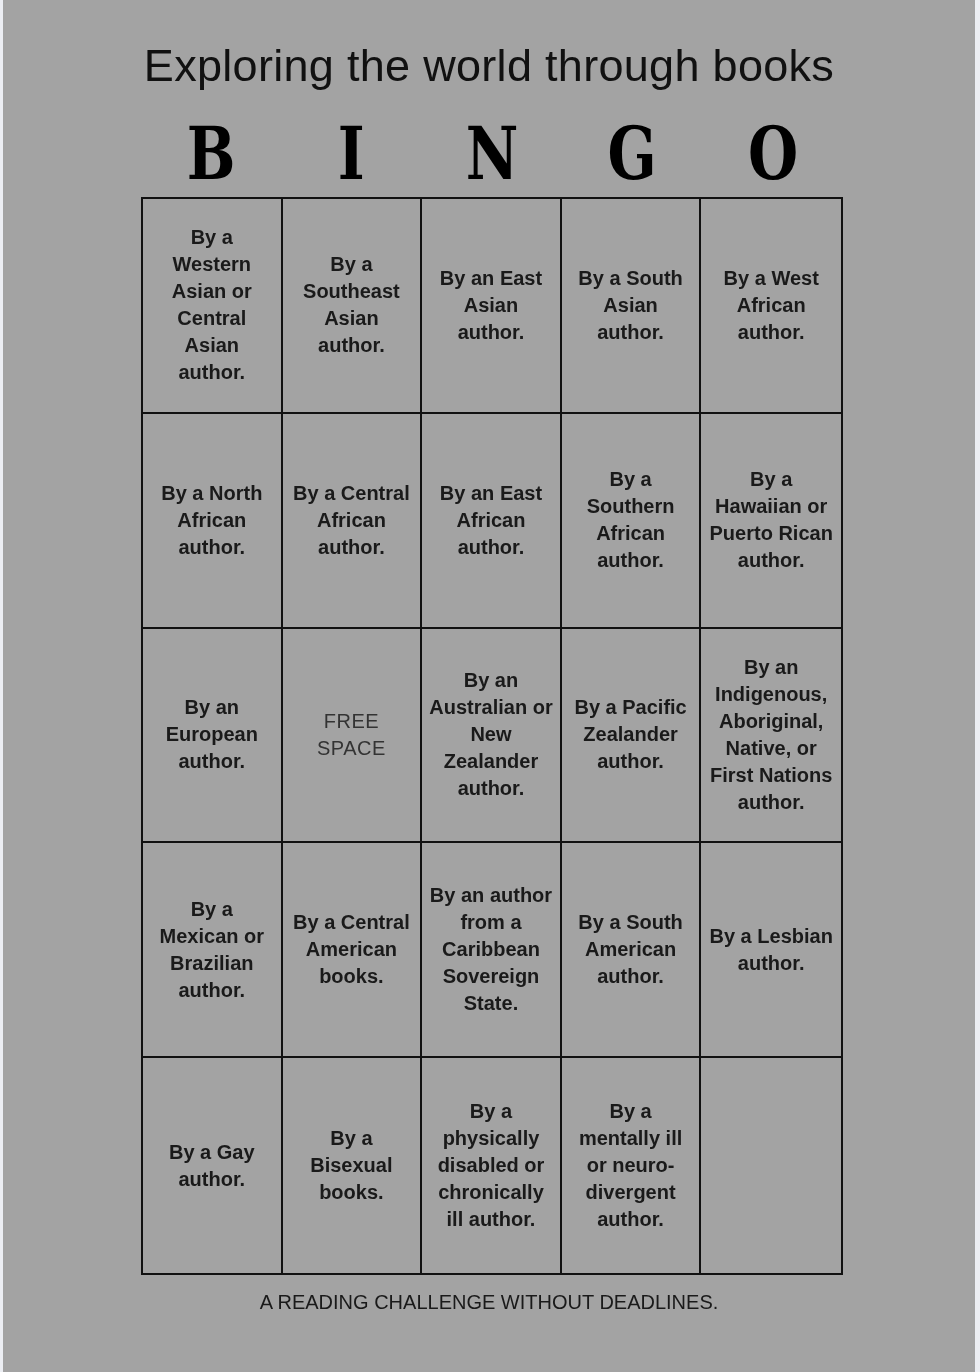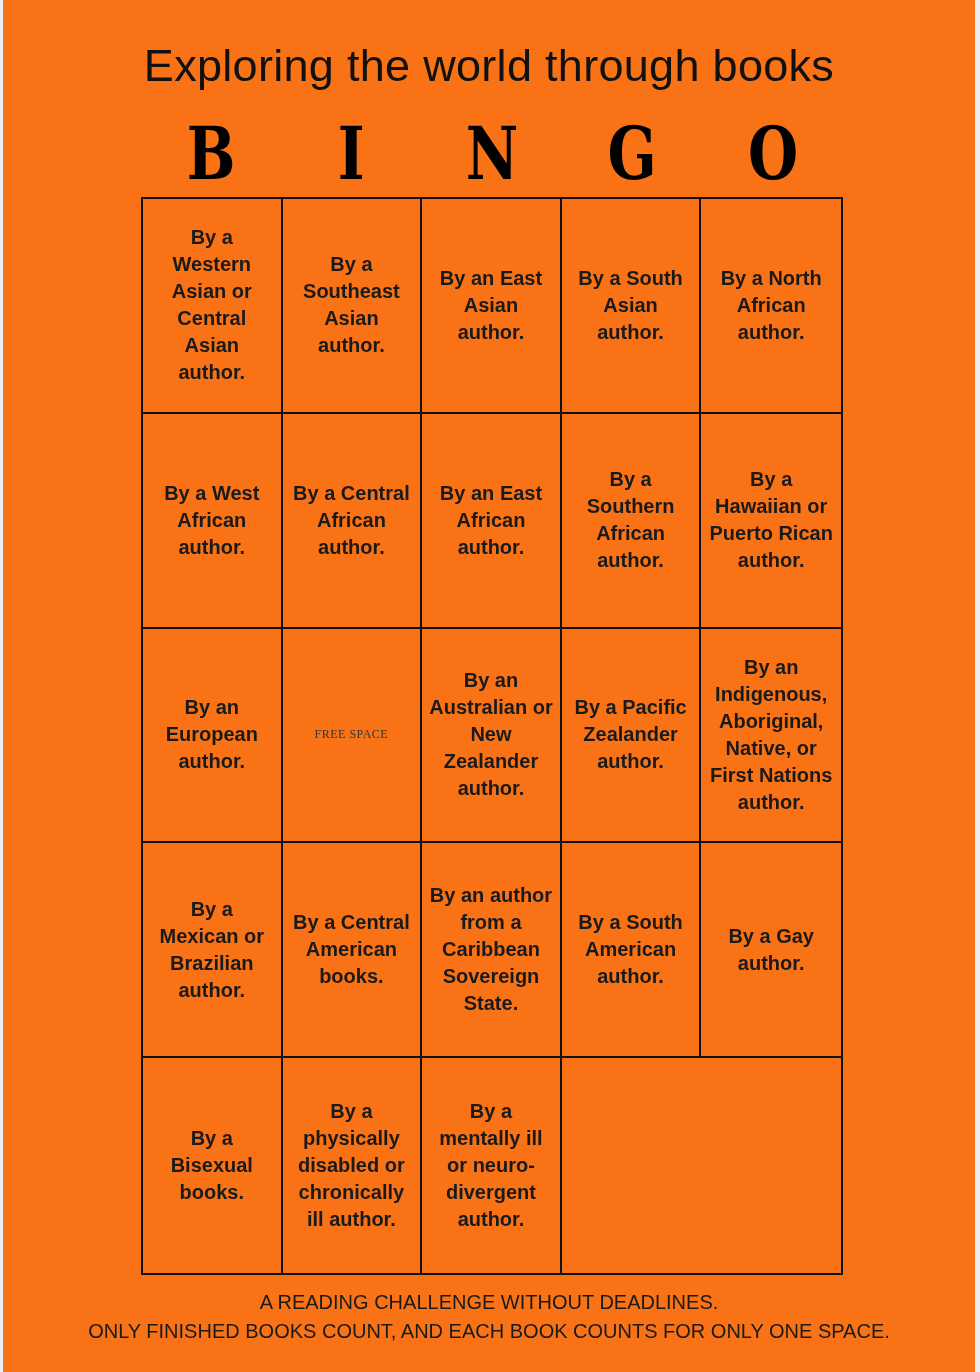--- a/index.html
+++ b/index.html
@@ -8,21 +8,21 @@
       background: #eceef3;
       position: relative;
       overflow: hidden;
       font-family: "Liberation Sans", sans-serif;
       color: #111;
     }
     .page {
       position: absolute;
       left: 3px; top: 0;
       width: 972px; height: 1372px;
-      background: #f97316;
+      background: #a3a3a3;
     }
     .title {
       position: absolute;
       left: 0; right: 0;
       top: 40px;
       text-align: center;
       font-family: "Liberation Sans", sans-serif;
       font-size: 45px;
       font-weight: normal;
       letter-spacing: 0.3px;
@@ -67,23 +67,22 @@
       font-size: 20px;
       line-height: 27px;
       color: #1a1a1a;
       cursor: pointer;
     }
     .cell:nth-child(5n) { border-right: none; }
     .cell:nth-child(n+21) { border-bottom: none; }
     .cell.free {
       font-weight: normal;
       color: #333;
-      font-size: 12px;
+      font-size: 20px;
       letter-spacing: 0.5px;
-      font-family: Liberation Serif, serif;
     }
     .footer {
       position: absolute;
       left: 0; right: 0;
       top: 1288px;
       text-align: center;
       font-family: "Liberation Sans", sans-serif;
       font-size: 20px;
       line-height: 29px;
       color: #1a1a1a;
@@ -104,41 +103,41 @@
     <div class="letter">O</div>
   </div>
 
   <div class="grid">
 
     <div class="cell">By a Western Asian or Central Asian author.</div>
     <div class="cell">By a Southeast Asian author.</div>
     <div class="cell">By an East Asian author.</div>
     <div class="cell">By a South Asian author.</div>
 
+    <div class="cell">By a West African author.</div>
     <div class="cell">By a North African author.</div>
-    <div class="cell">By a West African author.</div>
     <div class="cell">By a Central African author.</div>
     <div class="cell">By an East African author.</div>
     <div class="cell">By a Southern African author.</div>
 
     <div class="cell">By a Hawaiian or Puerto Rican author.</div>
     <div class="cell">By an European author.</div>
     <div class="cell free">FREE SPACE</div>
     <div class="cell">By an Australian or New Zealander author.</div>
     <div class="cell">By a Pacific Zealander author.</div>
 
     <div class="cell">By an Indigenous, Aboriginal, Native, or First Nations author.</div>
     <div class="cell">By a Mexican or Brazilian author.</div>
     <div class="cell">By a Central American books.</div>
     <div class="cell">By an author from a Caribbean Sovereign State.</div>
     <div class="cell">By a South American author.</div>
 
+    <div class="cell">By a Lesbian author.</div>
     <div class="cell">By a Gay author.</div>
     <div class="cell">By a Bisexual books.</div>
     <div class="cell">By a physically disabled or chronically ill author.</div>
     <div class="cell">By a mentally ill or neuro-divergent author.</div>
   </div>
 
   <div class="footer">
     <div>A READING CHALLENGE WITHOUT DEADLINES.</div>
-    <div>ONLY FINISHED BOOKS COUNT, AND EACH BOOK COUNTS FOR ONLY ONE SPACE.</div>
   </div>
 </div>
 
 </body></html>

